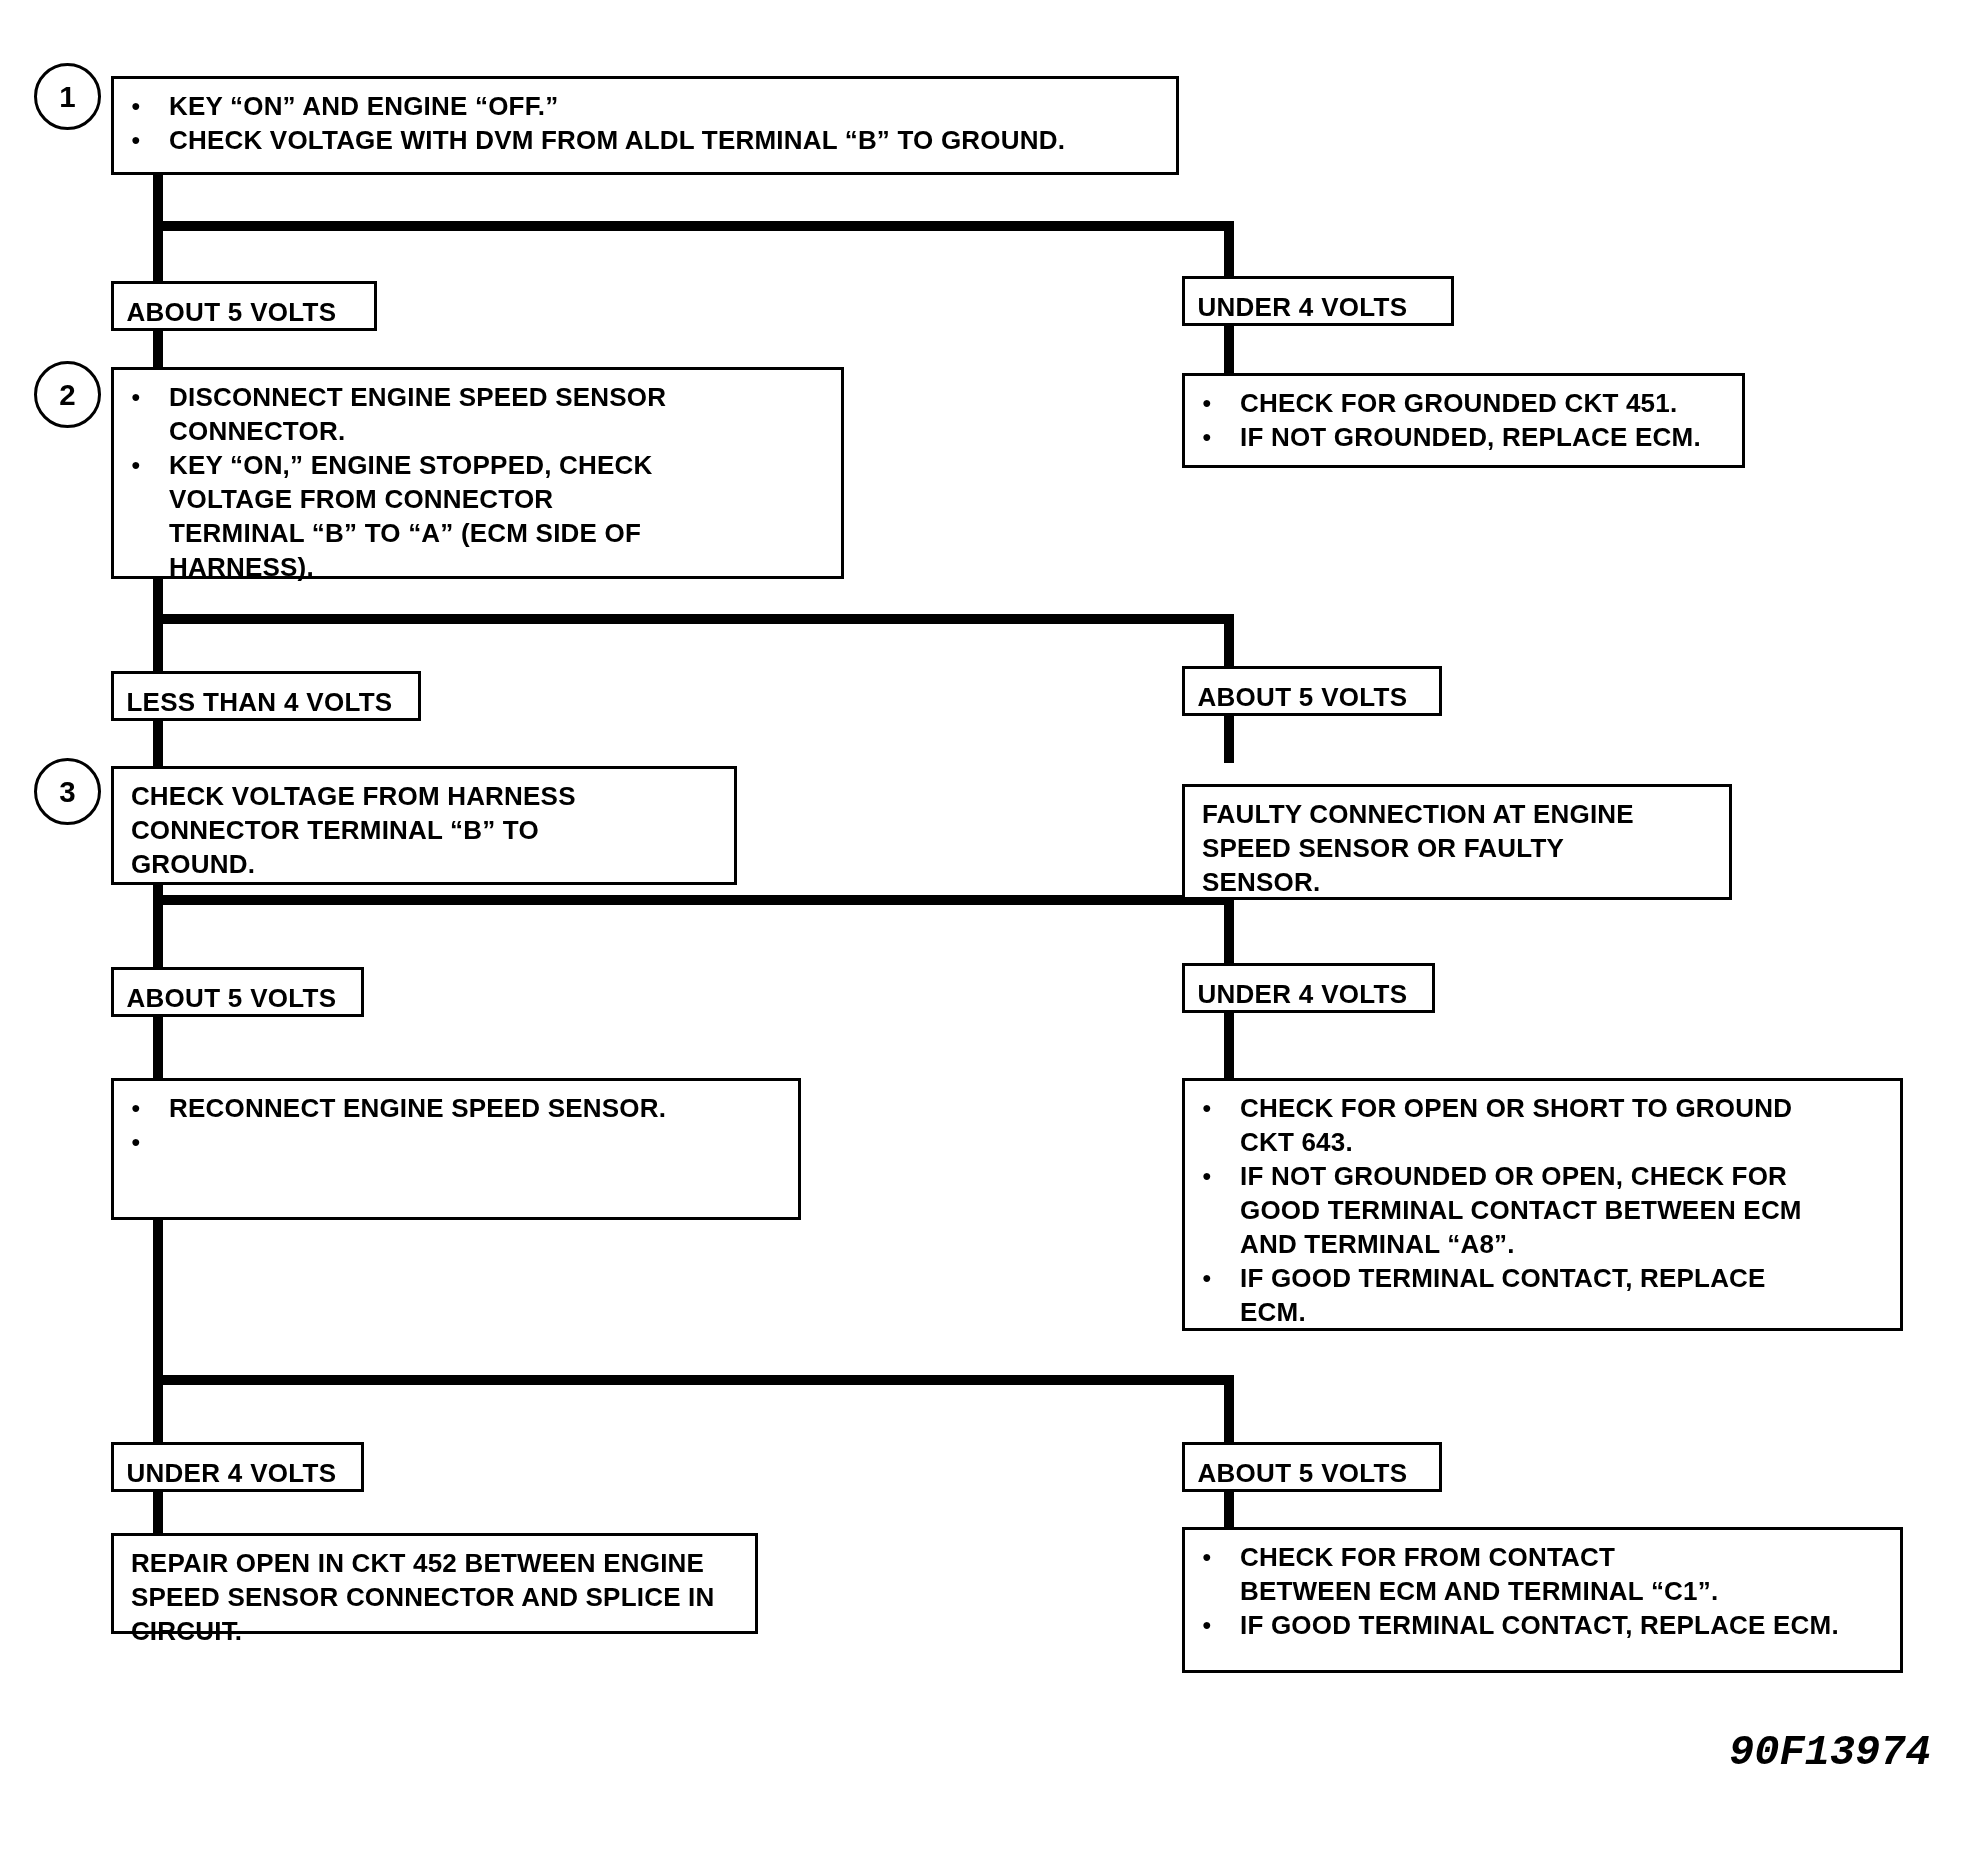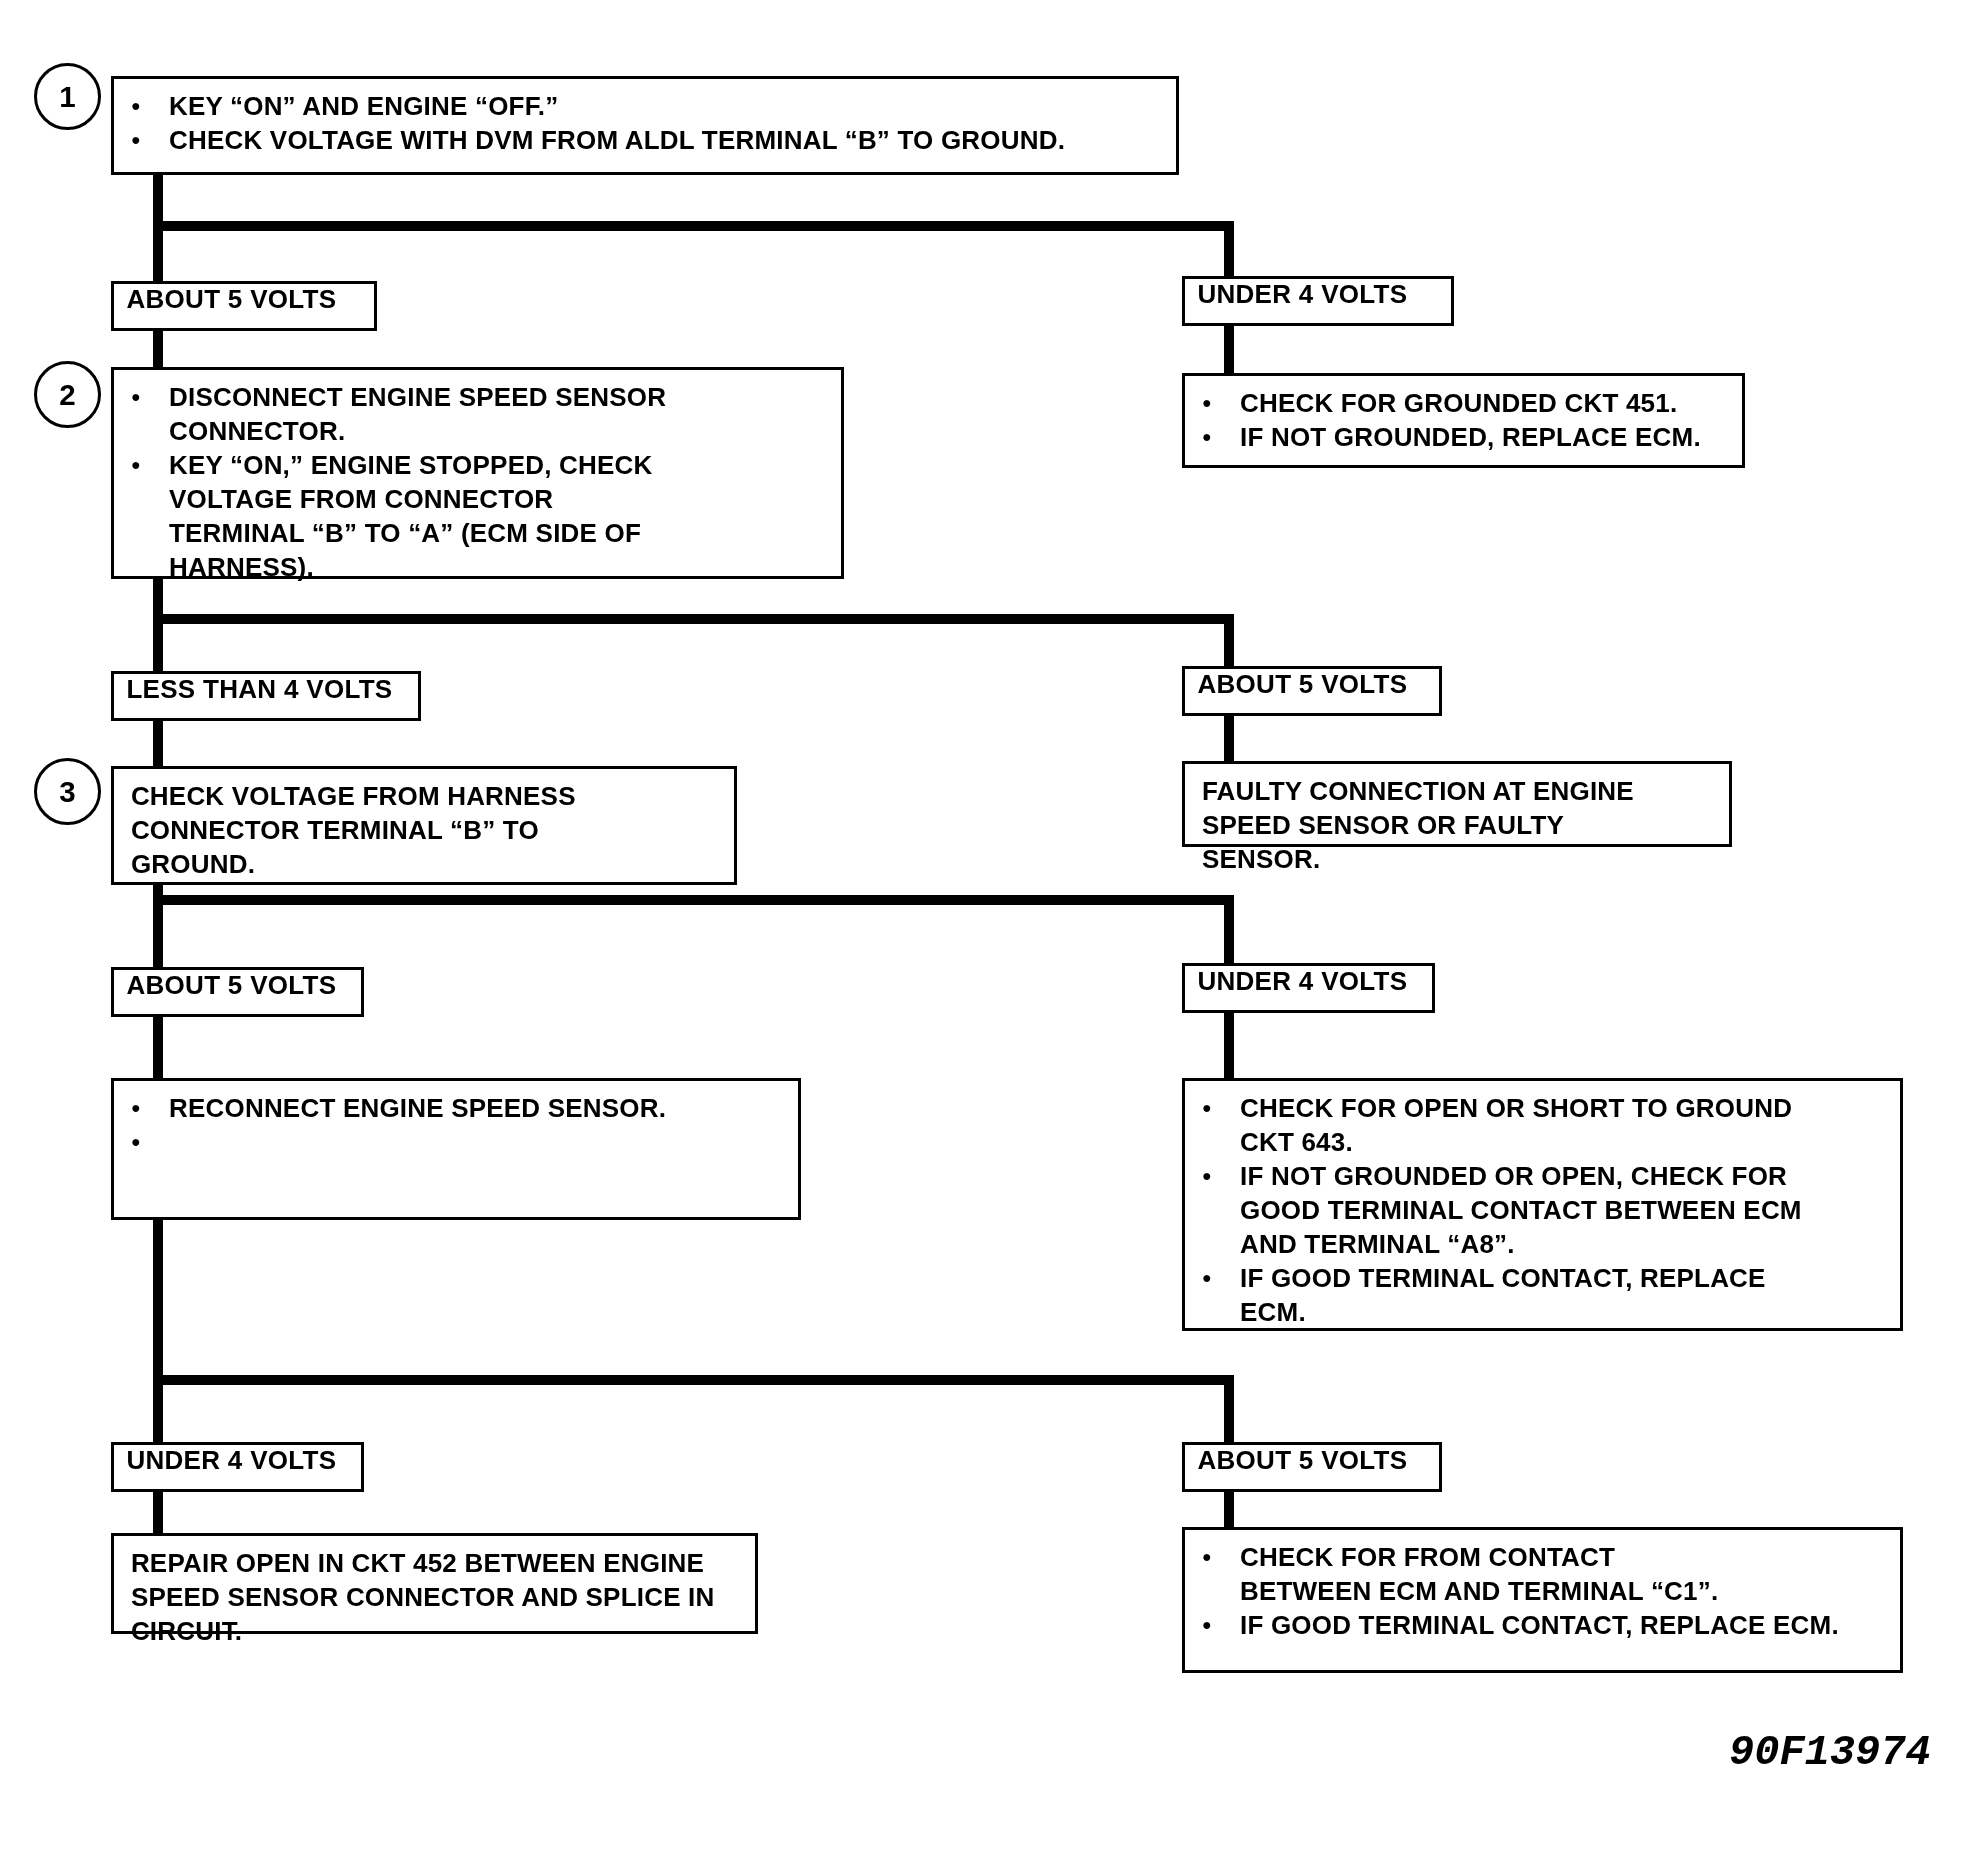--- a/index.html
+++ b/index.html
@@ -25,21 +25,21 @@
     font-size: 26px;
     line-height: 34px;
     letter-spacing: 0.2px;
   }
   .label-box {
     position: absolute;
     background: #ffffff;
     border: 3.8px solid #000000;
     z-index: 2;
     display: flex;
-    align-items: flex-start;
+    align-items: flex-end;
     padding-left: 12.4px;
     font-size: 26px;
     letter-spacing: 0.3px;
     white-space: nowrap;
   }
   .brow { display: flex; align-items: flex-start; }
   .bullet { flex: 0 0 40px; width: 40px; font-size: 16px; line-height: 34px; padding-left: 1.9px; }
   .btext { flex: 1 1 auto; }
   .plain { padding-left: 1.9px; }
   .circle {
@@ -144,21 +144,21 @@
     <span>LESS THAN 4 VOLTS</span>
   </div>
   <div class="label-box" style="left:1182px;top:666px;width:260px;height:50px">
     <span>ABOUT 5 VOLTS</span>
   </div>
 
   <div class="box" style="left:111px;top:766px;width:626px;height:119px">
     <div class="plain" style="max-width:521px">CHECK VOLTAGE FROM HARNESS CONNECTOR TERMINAL “B” TO GROUND.</div>
   </div>
 
-  <div class="box" style="left:1182px;top:761px;width:550px;height:86px">
+  <div class="box" style="left:1182px;top:784px;width:550px;height:116px">
     <div class="plain" style="max-width:447px">FAULTY CONNECTION AT ENGINE SPEED SENSOR OR FAULTY SENSOR.</div>
   </div>
 
   <div class="label-box" style="left:111px;top:967px;width:253px;height:50px">
     <span>ABOUT 5 VOLTS</span>
   </div>
   <div class="label-box" style="left:1182px;top:963px;width:253px;height:50px">
     <span>UNDER 4 VOLTS</span>
   </div>
 

